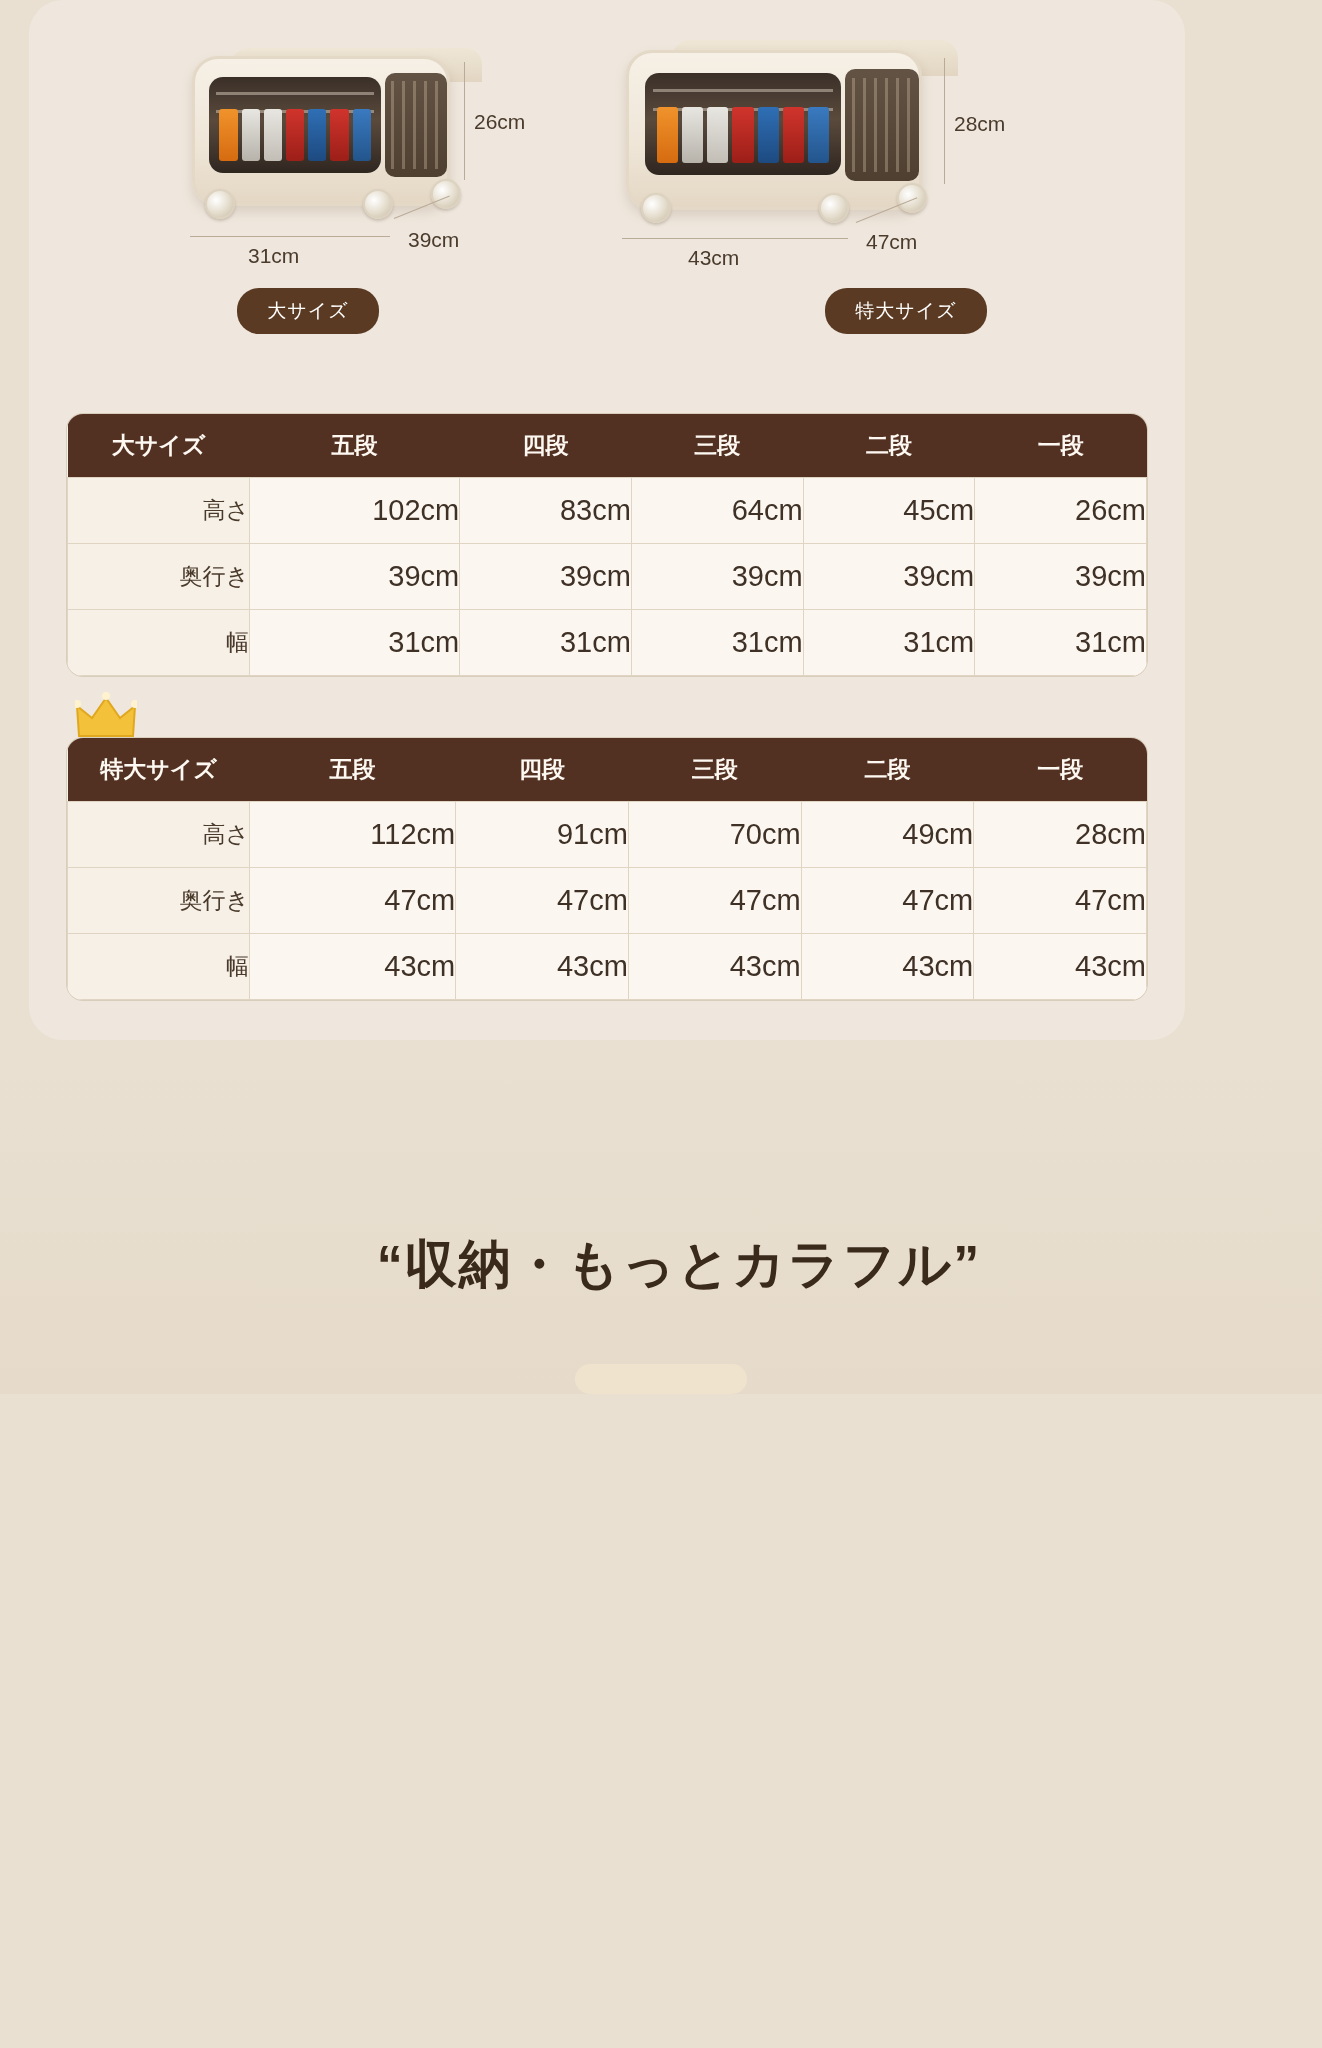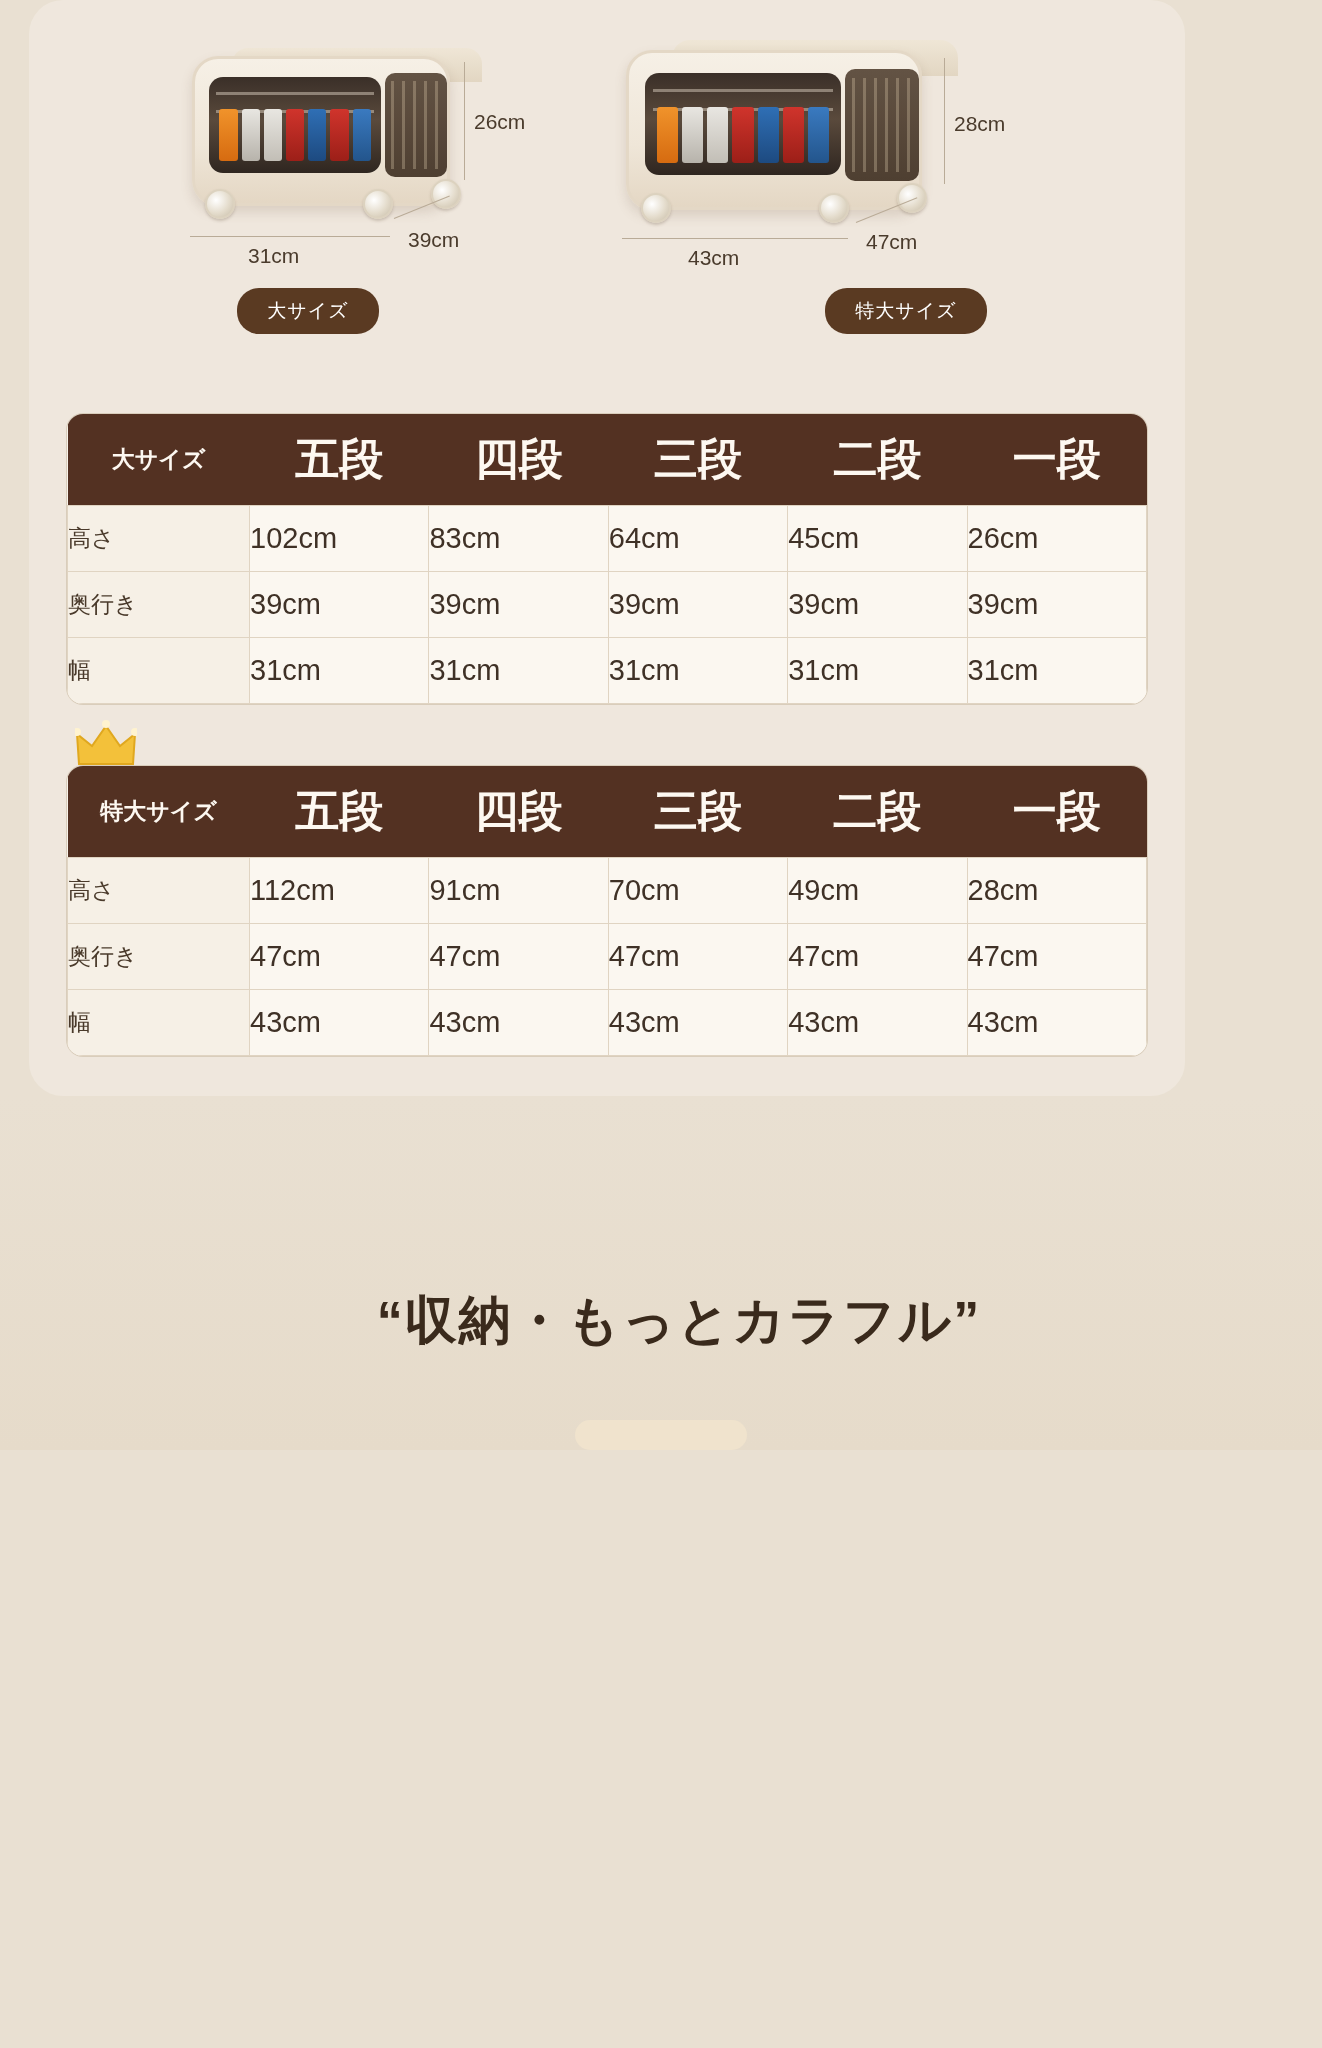--- a/index.html
+++ b/index.html
@@ -116,33 +116,33 @@
     width: 100%;
     border-collapse: collapse;
     background: #f7f2ea;
     border-radius: 16px;
     overflow: hidden;
     box-shadow: 0 0 0 1px #d9cdbb;
   }
   table.spec thead th {
     background: #533122;
     color: #fdf8f1;
-    font-size: 44px;
+    font-size: 23px;
     font-weight: bold;
     padding: 16px 0;
     text-align: center;
   }
   table.spec thead th.corner {
     font-size: 23px;
     font-weight: bold;
     width: 182px;
   }
   table.spec tbody td {
     border: 1px solid #e0d4c2;
-    text-align: left;
+    text-align: right;
     font-size: 29px;
     color: #3f3126;
     padding: 16px 0;
     background: #fbf7f0;
   }
   table.spec tbody td.rowhead {
     font-size: 23px;
     color: #4a3a2b;
     background: #f6f0e6;
     line-height: 1.05;

